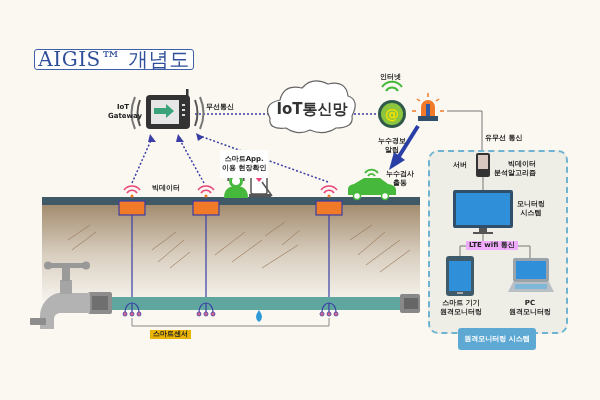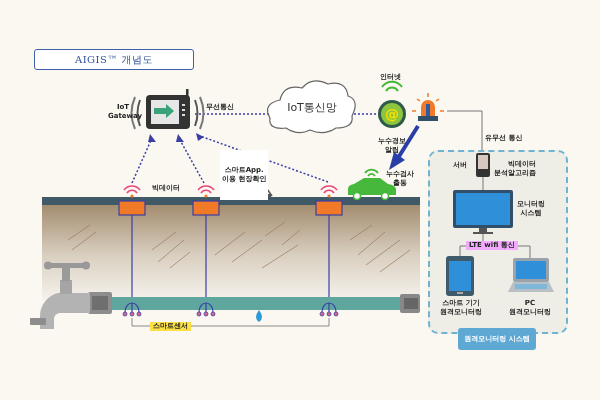--- a/index.html
+++ b/index.html
@@ -1,24 +1,24 @@
 <!DOCTYPE html>
 <html><head>
 <meta charset="utf-8">
 <style>
   html, body { margin:0; padding:0; }
   body { width:600px; height:400px; background:#fbf8f1; position:relative; overflow:hidden; font-family:"DejaVu Sans", sans-serif; }
   .abs { position:absolute; }
   .lbl { position:absolute; font-size:7px; font-weight:bold; color:#222; white-space:nowrap; line-height:9px; text-align:center; }
   .title-box { position:absolute; left:34px; top:49px; width:158px; height:19px; border:1.5px solid #3f5fa6; border-radius:3px; background:#fff; display:flex; align-items:center; justify-content:center; }
-  .title-box span { font-family:"DejaVu Serif", serif; font-size:10px; color:#2f4f9a; letter-spacing:0.5px; }
+  .title-box span { font-family:"DejaVu Serif", serif; font-size:20px; color:#2f4f9a; letter-spacing:0.5px; }
   svg text { font-family:"DejaVu Sans", sans-serif; }
   .panel { position:absolute; left:428px; top:150px; width:136px; height:180px; border:2px dashed #6fb3d3; border-radius:10px; background:#efeee6; }
   .panel-tag { position:absolute; left:458px; top:328px; width:78px; height:22px; background:#5ea9d4; border-radius:3px; color:#fff; font-size:7px; font-weight:bold; display:flex; align-items:center; justify-content:center; }
-  .cloud-label { position:absolute; left:272px; top:100px; width:80px; text-align:center; font-size:11px; font-weight:normal; color:#333; }
+  .cloud-label { position:absolute; left:272px; top:100px; width:80px; text-align:center; font-size:15px; font-weight:bold; color:#333; }
 </style>
 </head>
 <body>
 
 <svg class="abs" width="600" height="400" style="left:0;top:0">
   <defs>
     <linearGradient id="soilg" x1="0" y1="0" x2="0" y2="1">
       <stop offset="0" stop-color="#9e8668"></stop>
       <stop offset="0.55" stop-color="#d9cfc0"></stop>
       <stop offset="1" stop-color="#f5f2ec"></stop>
@@ -205,26 +205,26 @@
 <div class="lbl" style="left:380px;top:73px">인터넷</div>
 <div class="lbl" style="left:378px;top:137px">
   <div>누수경보</div>
   <div>알림</div>
 </div>
 <div class="lbl" style="left:485px;top:134px">유무선 통신</div>
 <div class="lbl" style="left:386px;top:170px">
   <div>누수검사</div>
   <div>출동</div>
 </div>
-<div class="lbl" style="left:220px;top:150px;background:#fff;padding:16px 2px">
+<div class="lbl" style="left:220px;top:150px;background:#fff;padding:5px 2px">
   <div>스마트App.</div>
   <div>이용 현장확인</div>
 </div>
 <div class="lbl" style="left:152px;top:184px">빅데이터</div>
-<div class="lbl" style="left:150px;top:322px;background:#fde047;padding:0 3px">스마트센서</div>
+<div class="lbl" style="left:150px;top:330px;background:#eab308;padding:0 3px">스마트센서</div>
 
 <div class="panel"></div>
 <svg class="abs" width="600" height="400" style="left:0;top:0">
 
   <g>
     <rect x="476" y="153" width="14" height="24" rx="2" fill="#333"></rect>
     <rect x="478" y="155" width="10" height="14" fill="#d8c8c0"></rect>
   </g>
   <line x1="483" y1="177" x2="483" y2="190" stroke="#777" stroke-width="1"></line>
 

